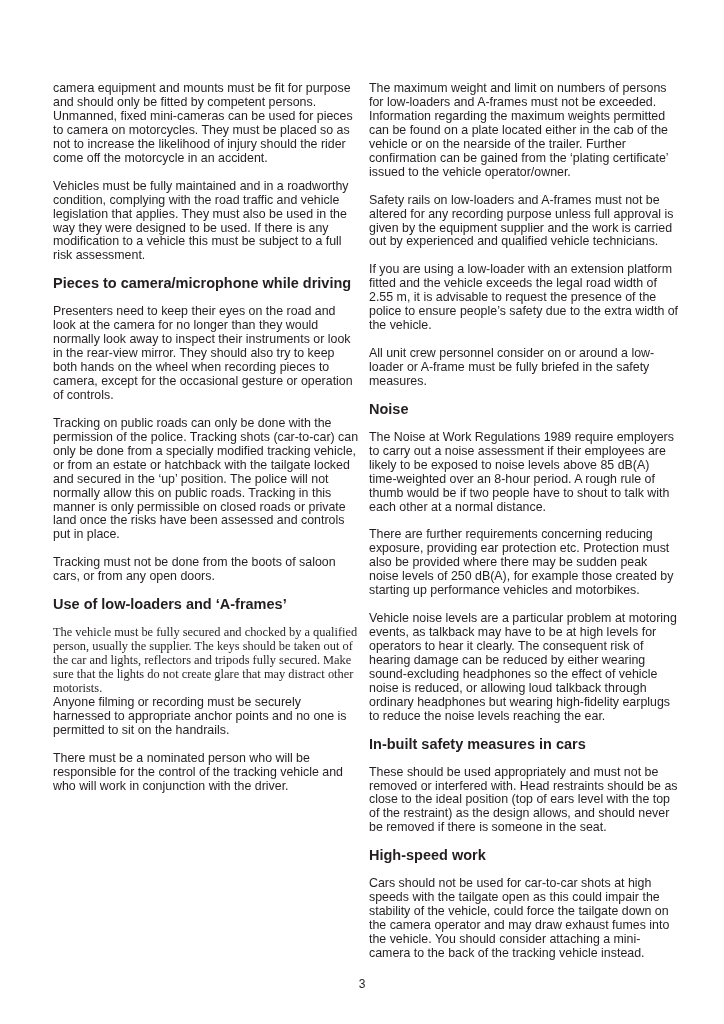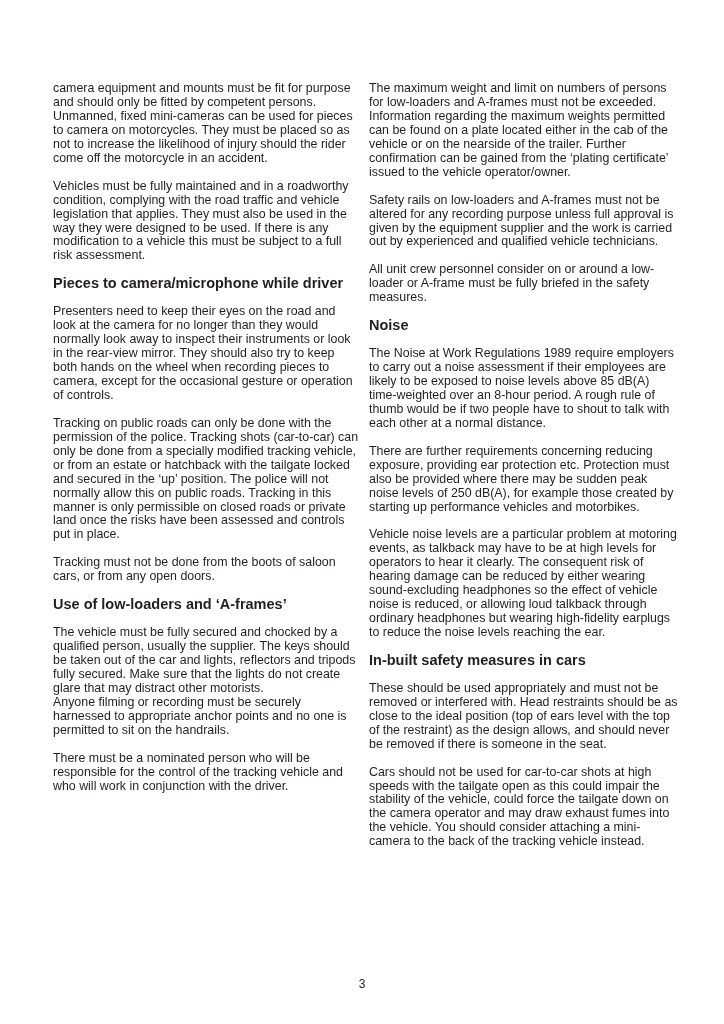--- a/index.html
+++ b/index.html
@@ -33,20 +33,21 @@
   }
   .col-right {
     left: 369px;
     width: 310px;
   }
   .para {
     margin: 0 0 13.95px 0;
   }
   .para.tight {
     margin-bottom: 0;
+    font-family: Liberation Serif, serif;
   }
   .heading {
     font-weight: bold;
     margin: 0 0 13.95px 0;
   }
   .page-number {
     position: absolute;
     top: 961px;
     left: 0;
     width: 724px;
@@ -57,42 +58,44 @@
 </style>
 </head>
 <body>
 
 <div class="page">
 
   <div class="column col-left">
     <p class="para">camera equipment and mounts must be fit for purpose and should only be fitted by competent persons. Unmanned, fixed mini-cameras can be used for pieces to camera on motorcycles. They must be placed so as not to increase the likelihood of injury should the rider come off the motorcycle in an accident.</p>
     <p class="para">Vehicles must be fully maintained and in a roadworthy condition, complying with the road traffic and vehicle legislation that applies. They must also be used in the way they were designed to be used. If there is any modification to a vehicle this must be subject to a full risk assessment.</p>
 
-    <h3 class="heading">Pieces to camera/microphone while driver</h3>
+    <h3 class="heading">Pieces to camera/microphone while driving</h3>
     <p class="para">Presenters need to keep their eyes on the road and look at the camera for no longer than they would normally look away to inspect their instruments or look in the rear-view mirror. They should also try to keep both hands on the wheel when recording pieces to camera, except for the occasional gesture or operation of controls.</p>
 
     <p class="para">Tracking on public roads can only be done with the permission of the police. Tracking shots (car-to-car) can only be done from a specially modified tracking vehicle, or from an estate or hatchback with the tailgate locked and secured in the ‘up’ position. The police will not normally allow this on public roads. Tracking in this manner is only permissible on closed roads or private land once the risks have been assessed and controls put in place.</p>
     <p class="para">Tracking must not be done from the boots of saloon cars, or from any open doors.</p>
 
     <h3 class="heading">Use of low-loaders and ‘A-frames’</h3>
     <p class="para tight">The vehicle must be fully secured and chocked by a qualified person, usually the supplier. The keys should be taken out of the car and lights, reflectors and tripods fully secured. Make sure that the lights do not create glare that may distract other motorists.</p>
     <p class="para">Anyone filming or recording must be securely harnessed to appropriate anchor points and no one is permitted to sit on the handrails.</p>
     <p class="para">There must be a nominated person who will be responsible for the control of the tracking vehicle and who will work in conjunction with the driver.</p>
   </div>
 
   <div class="column col-right">
     <p class="para">The maximum weight and limit on numbers of persons for low-loaders and A-frames must not be exceeded. Information regarding the maximum weights permitted can be found on a plate located either in the cab of the vehicle or on the nearside of the trailer. Further confirmation can be gained from the ‘plating certificate’ issued to the vehicle operator/owner.</p>
     <p class="para">Safety rails on low-loaders and A-frames must not be altered for any recording purpose unless full approval is given by the equipment supplier and the work is carried out by experienced and qualified vehicle technicians.</p>
+    <p class="para">If you are using a low-loader with an extension platform fitted and the vehicle exceeds the legal road width of 2.55 m, it is advisable to request the presence of the police to ensure people’s safety due to the extra width of the vehicle.</p>
     <p class="para">All unit crew personnel consider on or around a low-loader or A-frame must be fully briefed in the safety measures.</p>
 
     <h3 class="heading">Noise</h3>
     <p class="para">The Noise at Work Regulations 1989 require employers to carry out a noise assessment if their employees are likely to be exposed to noise levels above 85 dB(A) time-weighted over an 8-hour period. A rough rule of thumb would be if two people have to shout to talk with each other at a normal distance.</p>
     <p class="para">There are further requirements concerning reducing exposure, providing ear protection etc. Protection must also be provided where there may be sudden peak noise levels of 250 dB(A), for example those created by starting up performance vehicles and motorbikes.</p>
     <p class="para">Vehicle noise levels are a particular problem at motoring events, as talkback may have to be at high levels for operators to hear it clearly. The consequent risk of hearing damage can be reduced by either wearing sound-excluding headphones so the effect of vehicle noise is reduced, or allowing loud talkback through ordinary headphones but wearing high-fidelity earplugs to reduce the noise levels reaching the ear.</p>
 
     <h3 class="heading">In-built safety measures in cars</h3>
     <p class="para">These should be used appropriately and must not be removed or interfered with. Head restraints should be as close to the ideal position (top of ears level with the top of the restraint) as the design allows, and should never be removed if there is someone in the seat.</p>
 
+    <h3 class="heading">High-speed work</h3>
     <p class="para">Cars should not be used for car-to-car shots at high speeds with the tailgate open as this could impair the stability of the vehicle, could force the tailgate down on the camera operator and may draw exhaust fumes into the vehicle. You should consider attaching a mini-camera to the back of the tracking vehicle instead.</p>
   </div>
 
   <div class="page-number">3</div>
 </div>
 
 </body></html>

